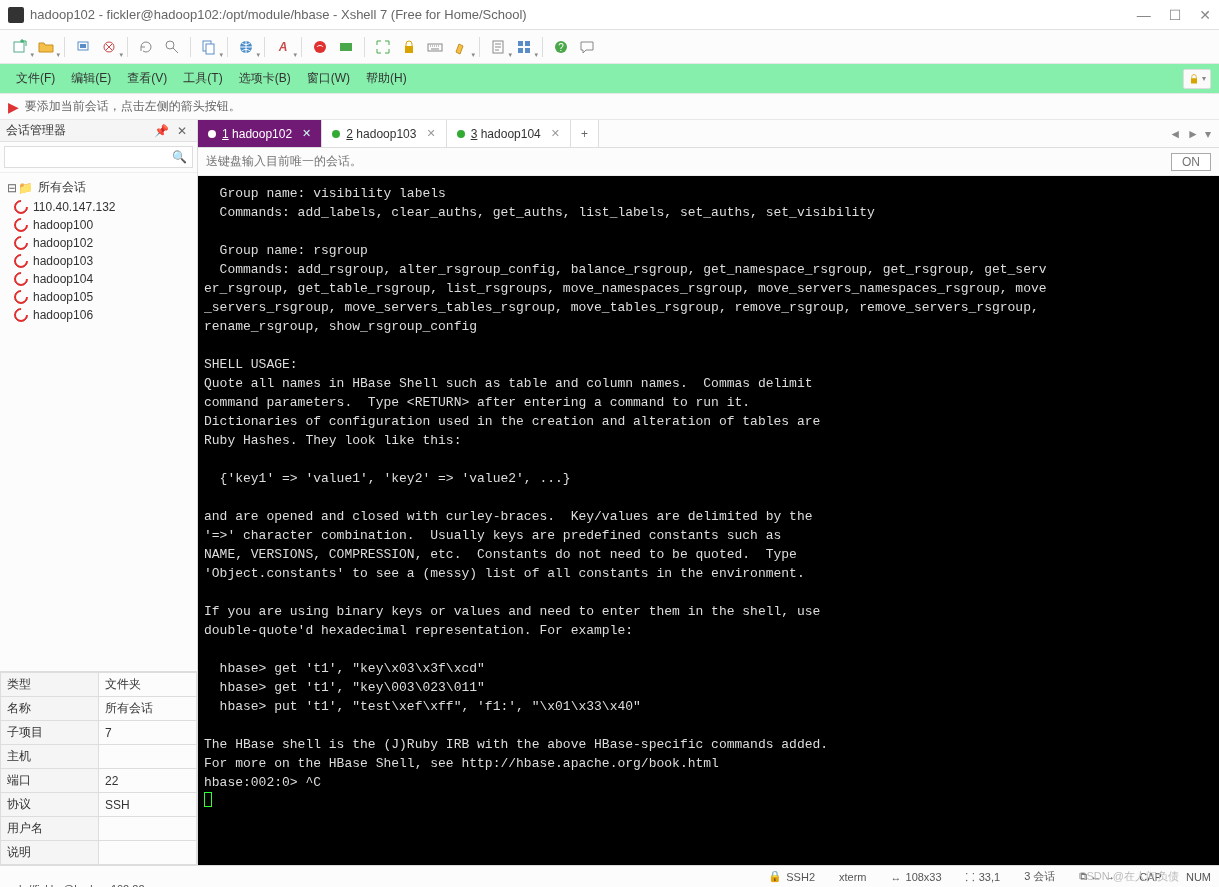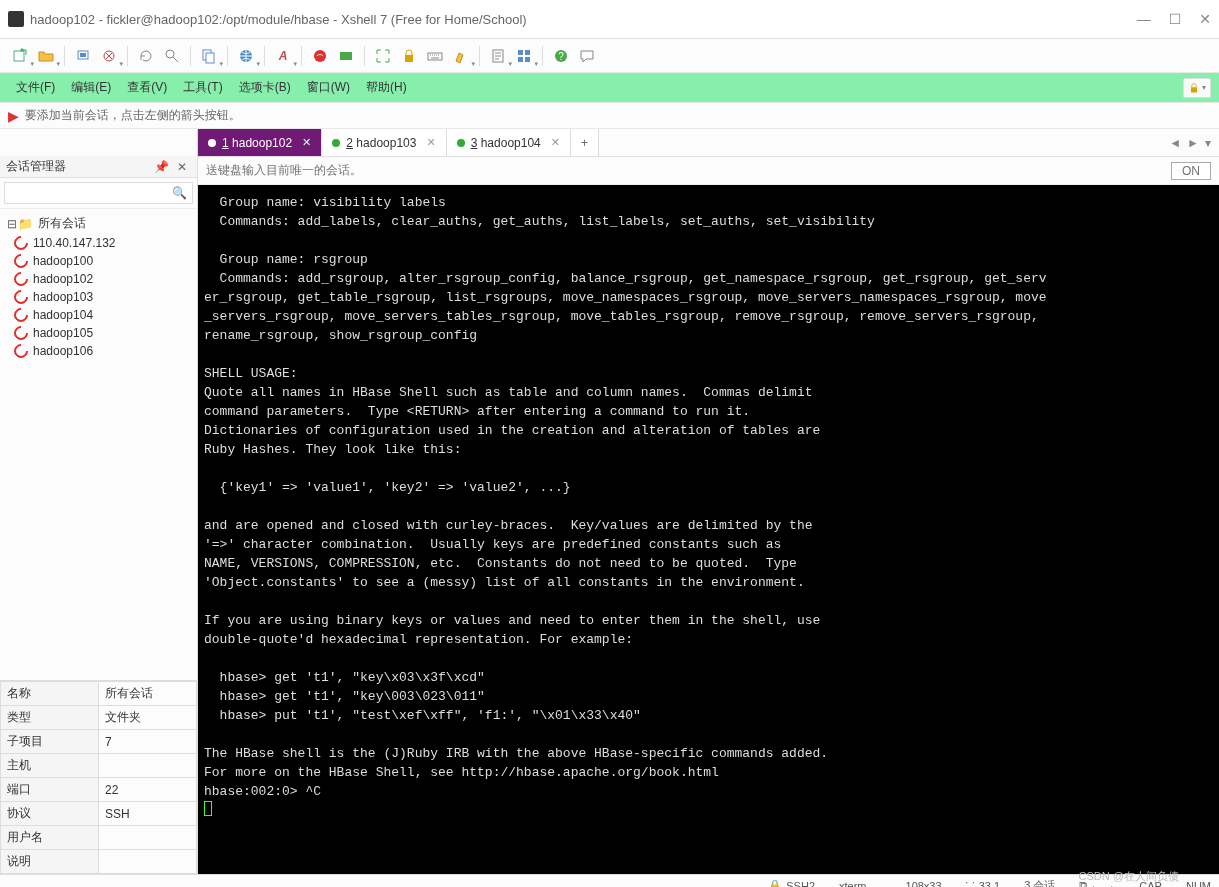--- a/index.html
+++ b/index.html
@@ -1,34 +1,34 @@
 <!DOCTYPE html>
 <html><head>
 <meta charset="utf-8">
 <style>
 * { box-sizing: border-box; margin: 0; padding: 0; }
 body { font-family: "Microsoft YaHei", Tahoma, sans-serif; font-size: 12px; color: #333; background: #f0f0f0; width: 1219px; height: 887px; overflow: hidden; position: relative; }
-.titlebar { height: 39px; background: #fff; display: flex; align-items: center; padding: 14px 8px; border-bottom: 1px solid #e0e0e0; }
+.titlebar { height: 30px; background: #fff; display: flex; align-items: center; padding: 14px 8px; border-bottom: 1px solid #e0e0e0; }
 .titlebar .icon { width: 16px; height: 16px; background: #333; margin-right: 6px; border-radius: 2px; }
 .titlebar .title { flex: 1; color: #666; font-size: 13px; }
 .titlebar .winbtns { display: flex; gap: 18px; color: #888; font-size: 14px; }
 .titlebar .winbtns span { cursor: pointer; }
 .toolbar { height: 34px; background: #fcfcfc; display: flex; align-items: center; padding: 0 8px; gap: 2px; border-bottom: 1px solid #e8e8e8; }
 .tbtn { width: 24px; height: 24px; display: flex; align-items: center; justify-content: center; border-radius: 2px; cursor: pointer; position: relative; }
 .tbtn.drop::after { content: "▾"; font-size: 7px; color: #888; position: absolute; right: -2px; bottom: 0; }
 .sep { width: 1px; height: 20px; background: #ddd; margin: 0 4px; }
 .menubar { height: 30px; background: #86efac; display: flex; align-items: center; padding: 0 8px; gap: 0; border-bottom: 1px solid #e8e8e8; }
 .menuitem { padding: 4px 8px; cursor: pointer; }
 .menubar .right { margin-left: auto; display: flex; align-items: center; gap: 4px; }
 .lockbtn { width: 28px; height: 20px; display: flex; align-items: center; justify-content: center; border: 1px solid #ddd; border-radius: 2px; background: #fafafa; }
 .hintbar { height: 26px; background: #fcfcfc; display: flex; align-items: center; padding: 0 8px; color: #666; border-bottom: 1px solid #e8e8e8; }
 .hintbar .flag { color: #d33; margin-right: 6px; font-size: 14px; }
 .main { display: flex; height: calc(100% - 30px - 34px - 30px - 26px - 22px); }
 .sidebar { width: 198px; background: #fcfcfc; border-right: 1px solid #ddd; display: flex; flex-direction: column; }
-.panel-header { height: 22px; display: flex; align-items: center; padding: 0 6px; background: #f5f5f5; border-bottom: 1px solid #e0e0e0; font-size: 12px; margin-top: 27px; }
+.panel-header { height: 22px; display: flex; align-items: center; padding: 0 6px; background: #f5f5f5; border-bottom: 1px solid #e0e0e0; font-size: 12px; }
 .panel-header .title { flex: 1; }
 .panel-header .pin, .panel-header .close { cursor: pointer; padding: 0 4px; color: #666; }
 .search { position: relative; padding: 4px; border-bottom: 1px solid #eee; }
 .search input { width: 100%; height: 22px; border: 1px solid #ddd; padding: 0 22px 0 6px; font-size: 12px; }
 .search .mag { position: absolute; right: 10px; top: 8px; color: #aaa; font-size: 12px; }
 .tree { flex: 1; overflow: auto; padding: 4px 0; }
 .tree-item { display: flex; align-items: center; padding: 2px 6px; cursor: pointer; }
 .tree-item .exp { width: 12px; text-align: center; color: #666; }
 .tree-item .ficon { width: 16px; height: 14px; margin-right: 4px; display: flex; align-items: center; justify-content: center; }
 .tree-item.root .ficon::before { content: "📁"; font-size: 12px; }
@@ -276,26 +276,26 @@
           <span class="ficon">
             <span class="swirl"></span>
           </span>
           <span>hadoop106</span>
         </div>
     </div>
     <div class="props">
       <table>
         <tbody>
             <tr>
+              <th>类型</th>
+              <td>文件夹</td>
+            </tr>
+        <tr>
               <th>名称</th>
               <td>所有会话</td>
-            </tr>
-        <tr>
-              <th>类型</th>
-              <td>文件夹</td>
             </tr>
         <tr>
               <th>子项目</th>
               <td>7</td>
             </tr>
         <tr>
               <th>主机</th>
               <td></td>
             </tr>
         <tr>

